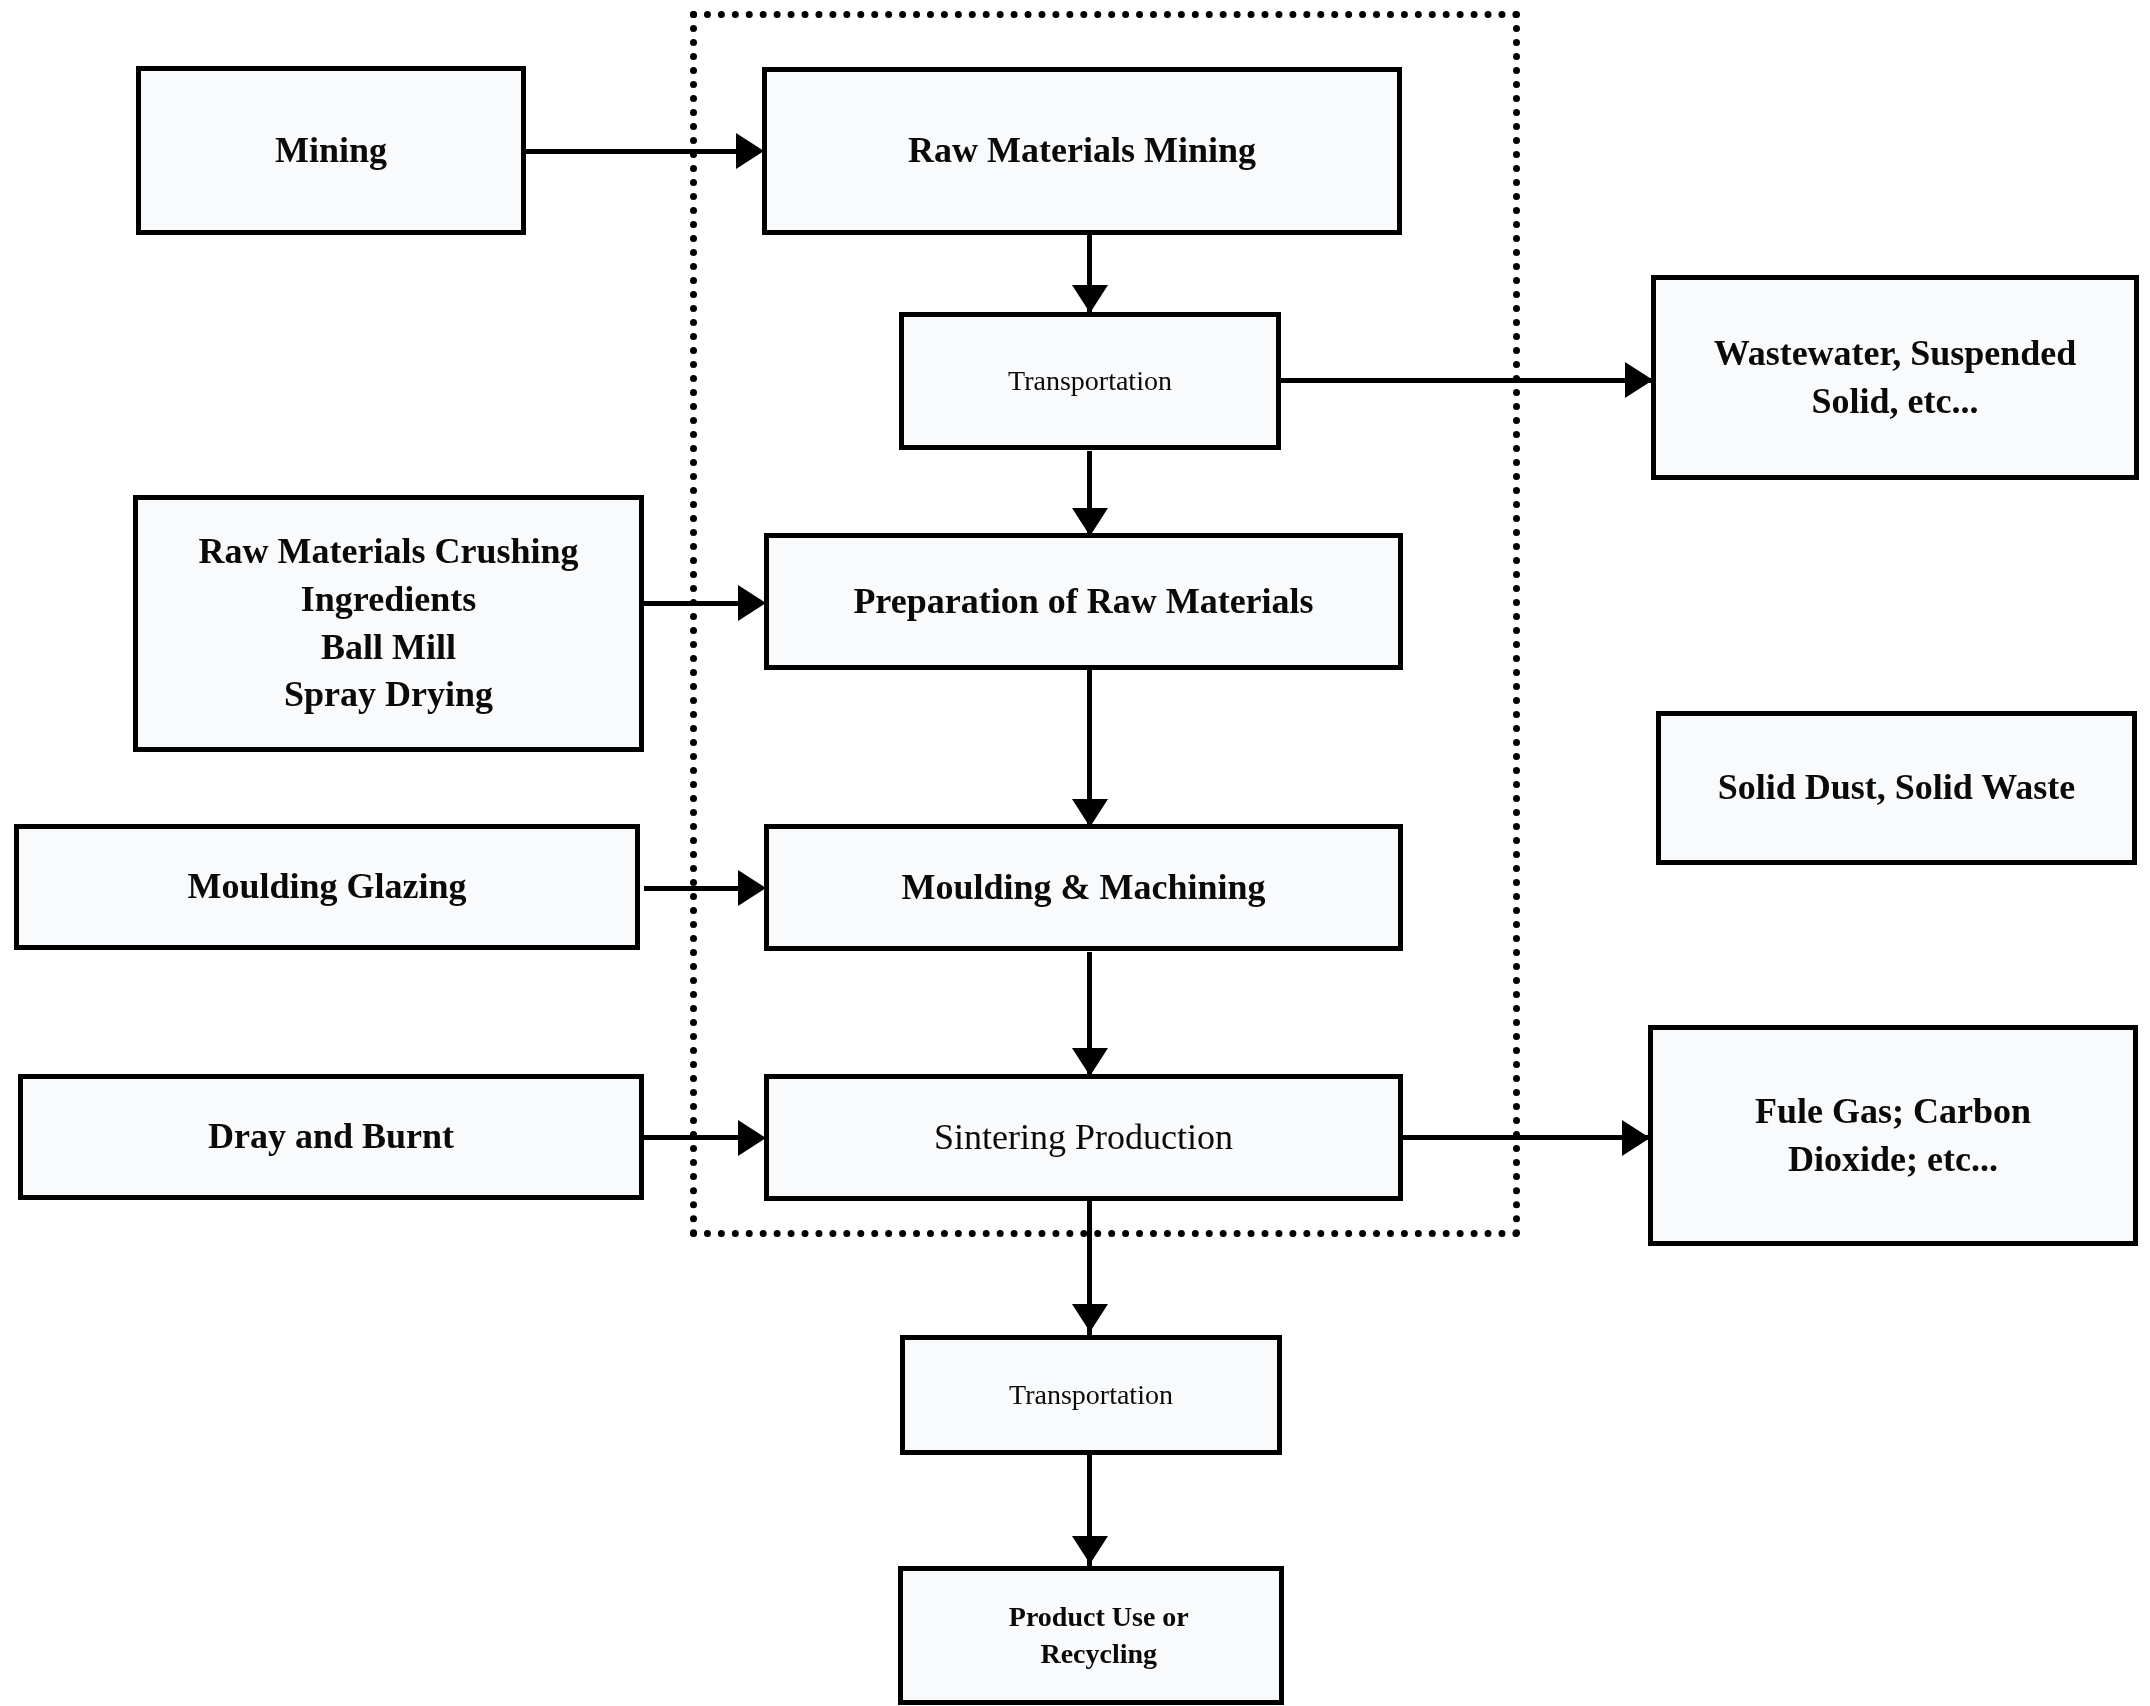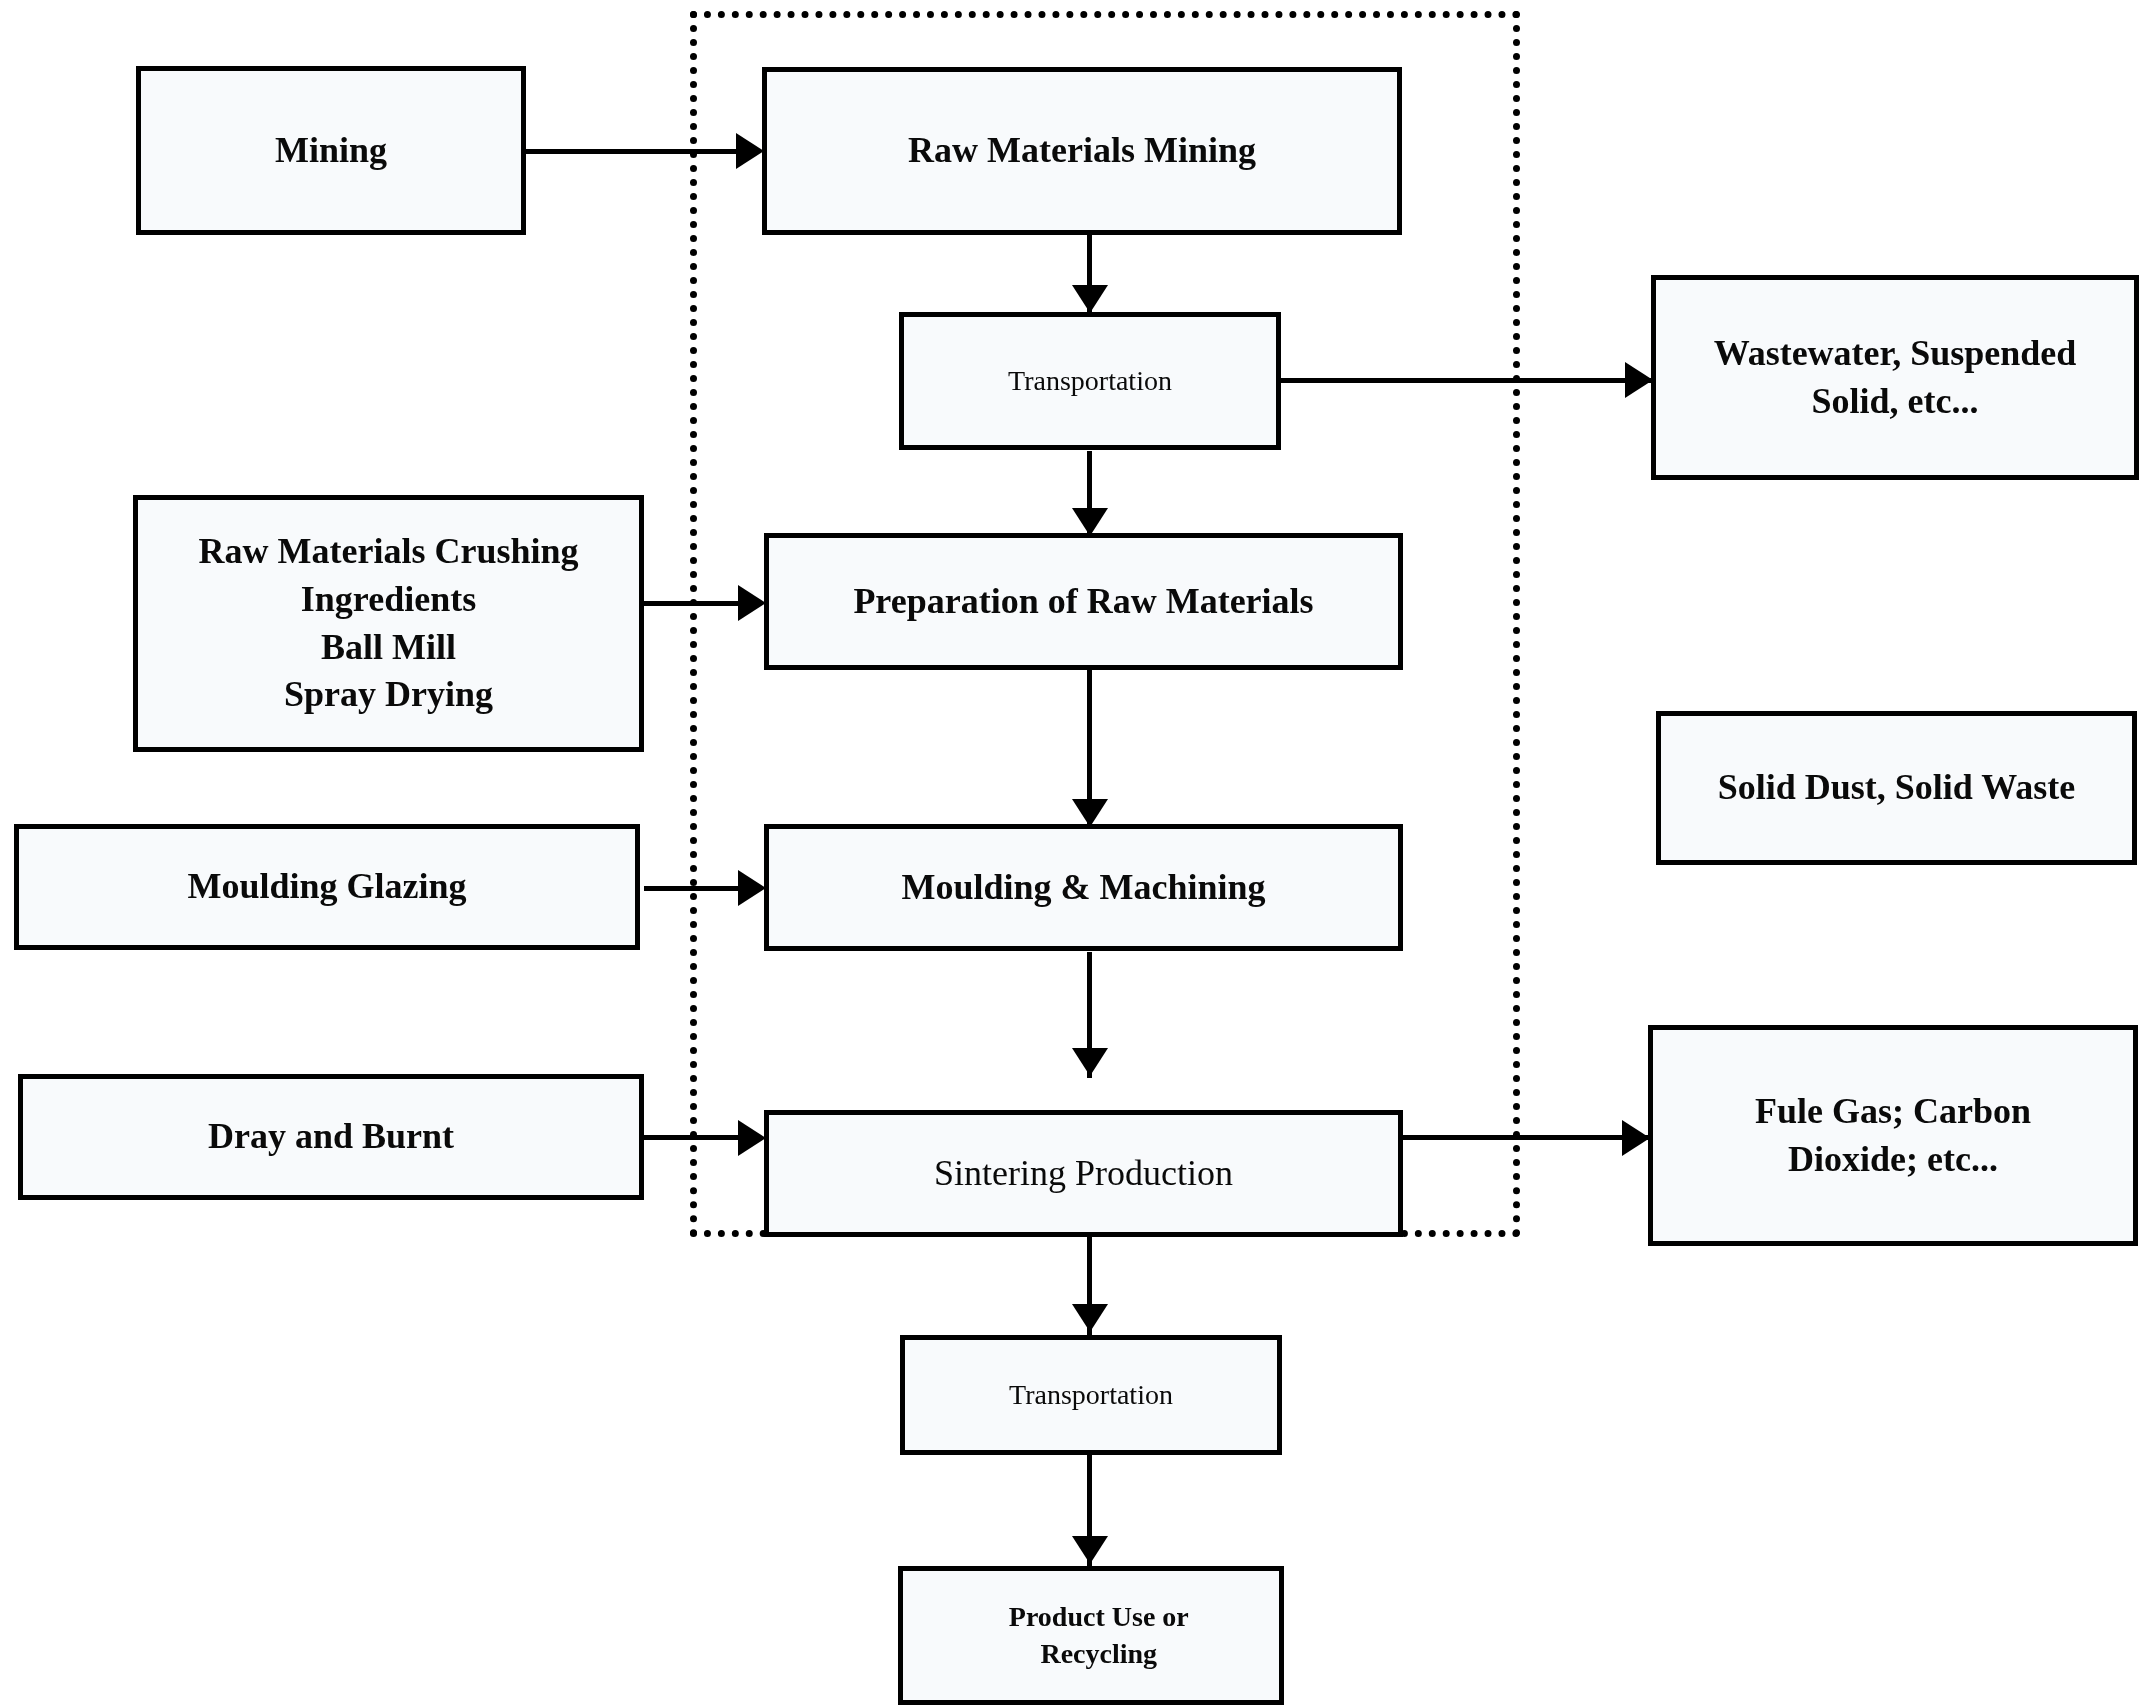--- a/index.html
+++ b/index.html
@@ -147,21 +147,21 @@
   </div>
 
   <div class="node fs-lg bold" style="left:764px; top:533px; width:639px; height:137px;">
     <span class="txt">Preparation of Raw Materials</span>
   </div>
 
   <div class="node fs-lg bold" style="left:764px; top:824px; width:639px; height:127px;justify-content:center;">
     <span class="txt">Moulding &amp; Machining</span>
   </div>
 
-  <div class="node fs-lg normal" style="left:764px; top:1074px; width:639px; height:127px;margin-top:36px;">
+  <div class="node fs-lg normal" style="left:764px; top:1074px; width:639px; height:127px;">
     <span class="txt">Sintering Production</span>
   </div>
 
   <div class="node fs-md normal" style="left:900px; top:1335px; width:382px; height:120px;">
     <span class="txt">Transportation</span>
   </div>
 
   <div class="node fs-md bold" style="left:898px; top:1566px; width:386px; height:139px;padding-left:24px;">
     <span class="txt">Product Use or
 Recycling</span>

